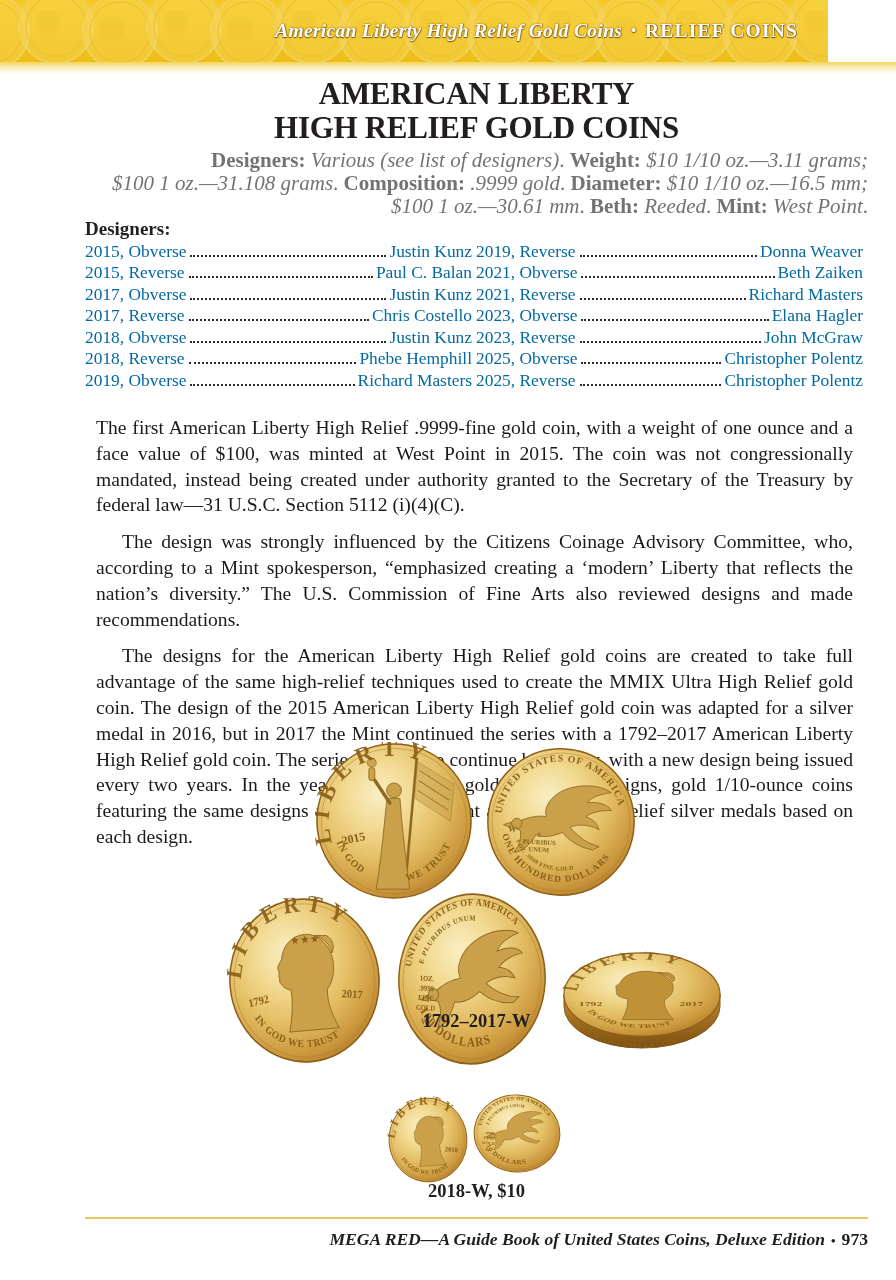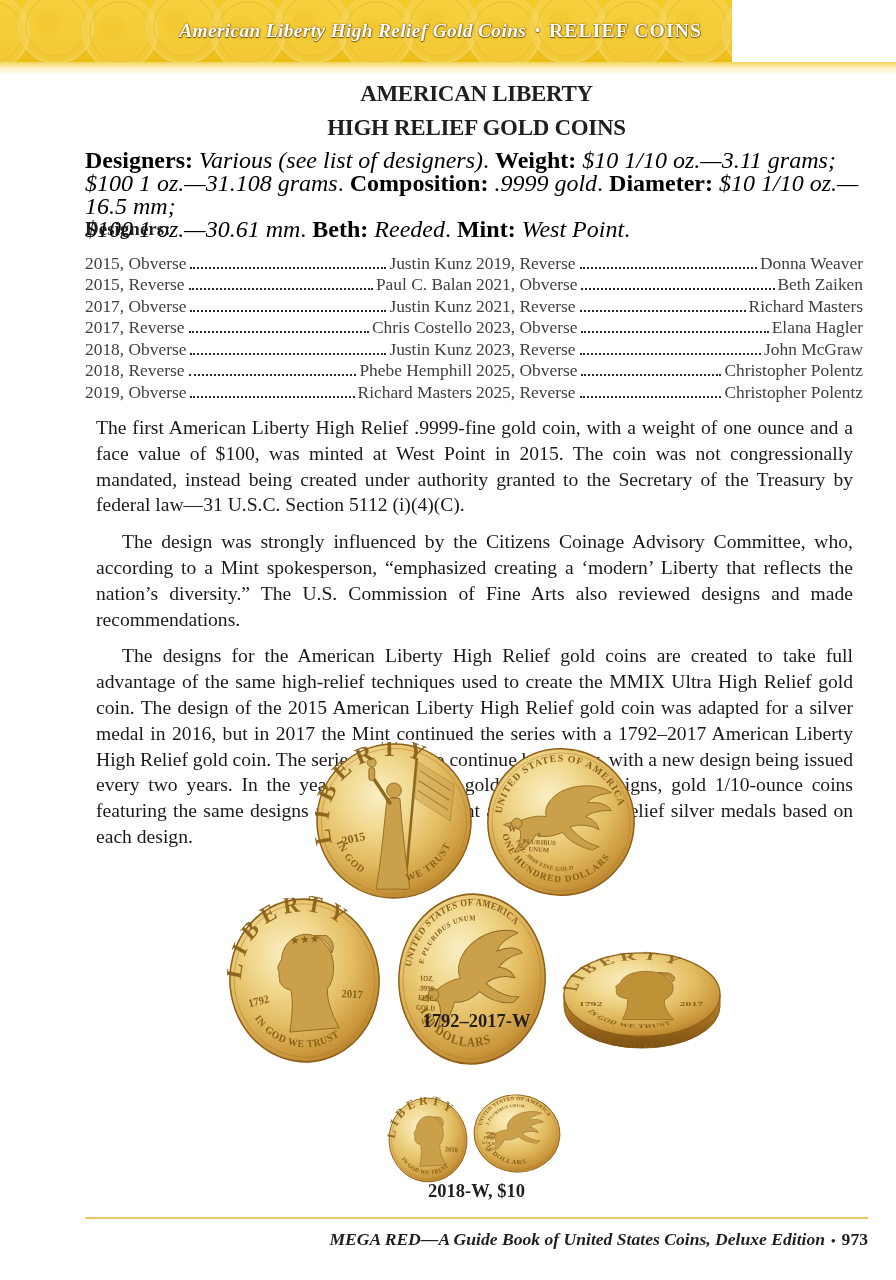--- a/index.html
+++ b/index.html
@@ -1,42 +1,42 @@
 <!DOCTYPE html>
 <html><head>
 <meta charset="utf-8">
 <style>
   html,body{margin:0;padding:0;background:#ffffff;}
   .page{position:relative;width:896px;height:1280px;background:#ffffff;overflow:hidden;
         font-family:"Liberation Serif",serif;color:#231f20;}
 
   
-  .band{position:absolute;left:0;top:0;width:732px;height:62px;
+  .band{position:absolute;left:0;top:0;width:828px;height:62px;
         background:linear-gradient(#f5ca25,#eebe18);overflow:hidden;}
   .band svg{position:absolute;left:0;top:0;}
   .band-fade{position:absolute;left:0;top:62px;width:896px;height:13px;
         background:linear-gradient(#f4d55a,#fbefc0 45%,#ffffff);}
   .band-text{position:absolute;right:30px;top:0;height:62px;display:flex;align-items:center;gap:9px;
         font-size:19.5px;color:#ffffff;white-space:nowrap;
         text-shadow:0 1px 1px rgba(122,82,0,.95),1px 0 1px rgba(122,82,0,.6),0 0 2px rgba(110,75,0,.7);}
   .band-series{font-style:italic;font-weight:bold;letter-spacing:.3px;}
   .band-sep{font-weight:bold;font-size:14px;}
   .band-section{font-weight:bold;letter-spacing:1.2px;}
 
   
   .page-title{position:absolute;top:77px;left:85px;width:783px;text-align:center;
-        font-weight:bold;font-size:23px;line-height:34px;letter-spacing:-.3px;color:#221e1f;}
-  .specs{position:absolute;top:149px;left:85px;width:783px;text-align:left;
-        font-size:24px;line-height:23px;color:#000000;}
+        font-weight:bold;font-size:31px;line-height:34px;letter-spacing:-.3px;color:#221e1f;}
+  .specs{position:absolute;top:149px;left:85px;width:783px;text-align:right;
+        font-size:21px;line-height:23px;color:#737373;}
   .sb{font-weight:bold;} .si{font-style:italic;}
 
   
   .designers-heading{position:absolute;top:218px;left:85px;font-size:19px;font-weight:bold;}
-  .designer-cols{position:absolute;top:253px;left:85px;width:778px;display:flex;gap:4px;
-        font-size:17.4px;color:#404040;}
+  .designer-cols{position:absolute;top:241px;left:85px;width:778px;display:flex;gap:4px;
+        font-size:17.4px;color:#0369a1;}
   .dcol{flex:1;min-width:0;}
   .drow{display:flex;align-items:baseline;height:21.45px;}
   .dlabel,.dname{white-space:nowrap;}
   .dleader{flex:1;border-bottom:2.2px dotted #2a2a2a;margin:0 3px 4px 4px;min-width:10px;}
 
   
   .bodytext{position:absolute;top:404px;left:85px;width:779px;text-align:justify;
         font-size:19.6px;line-height:25.8px;color:#1c1a19;}
   .bodytext p{margin:11px;}
   .bodytext p.ind{text-indent:26px;}

